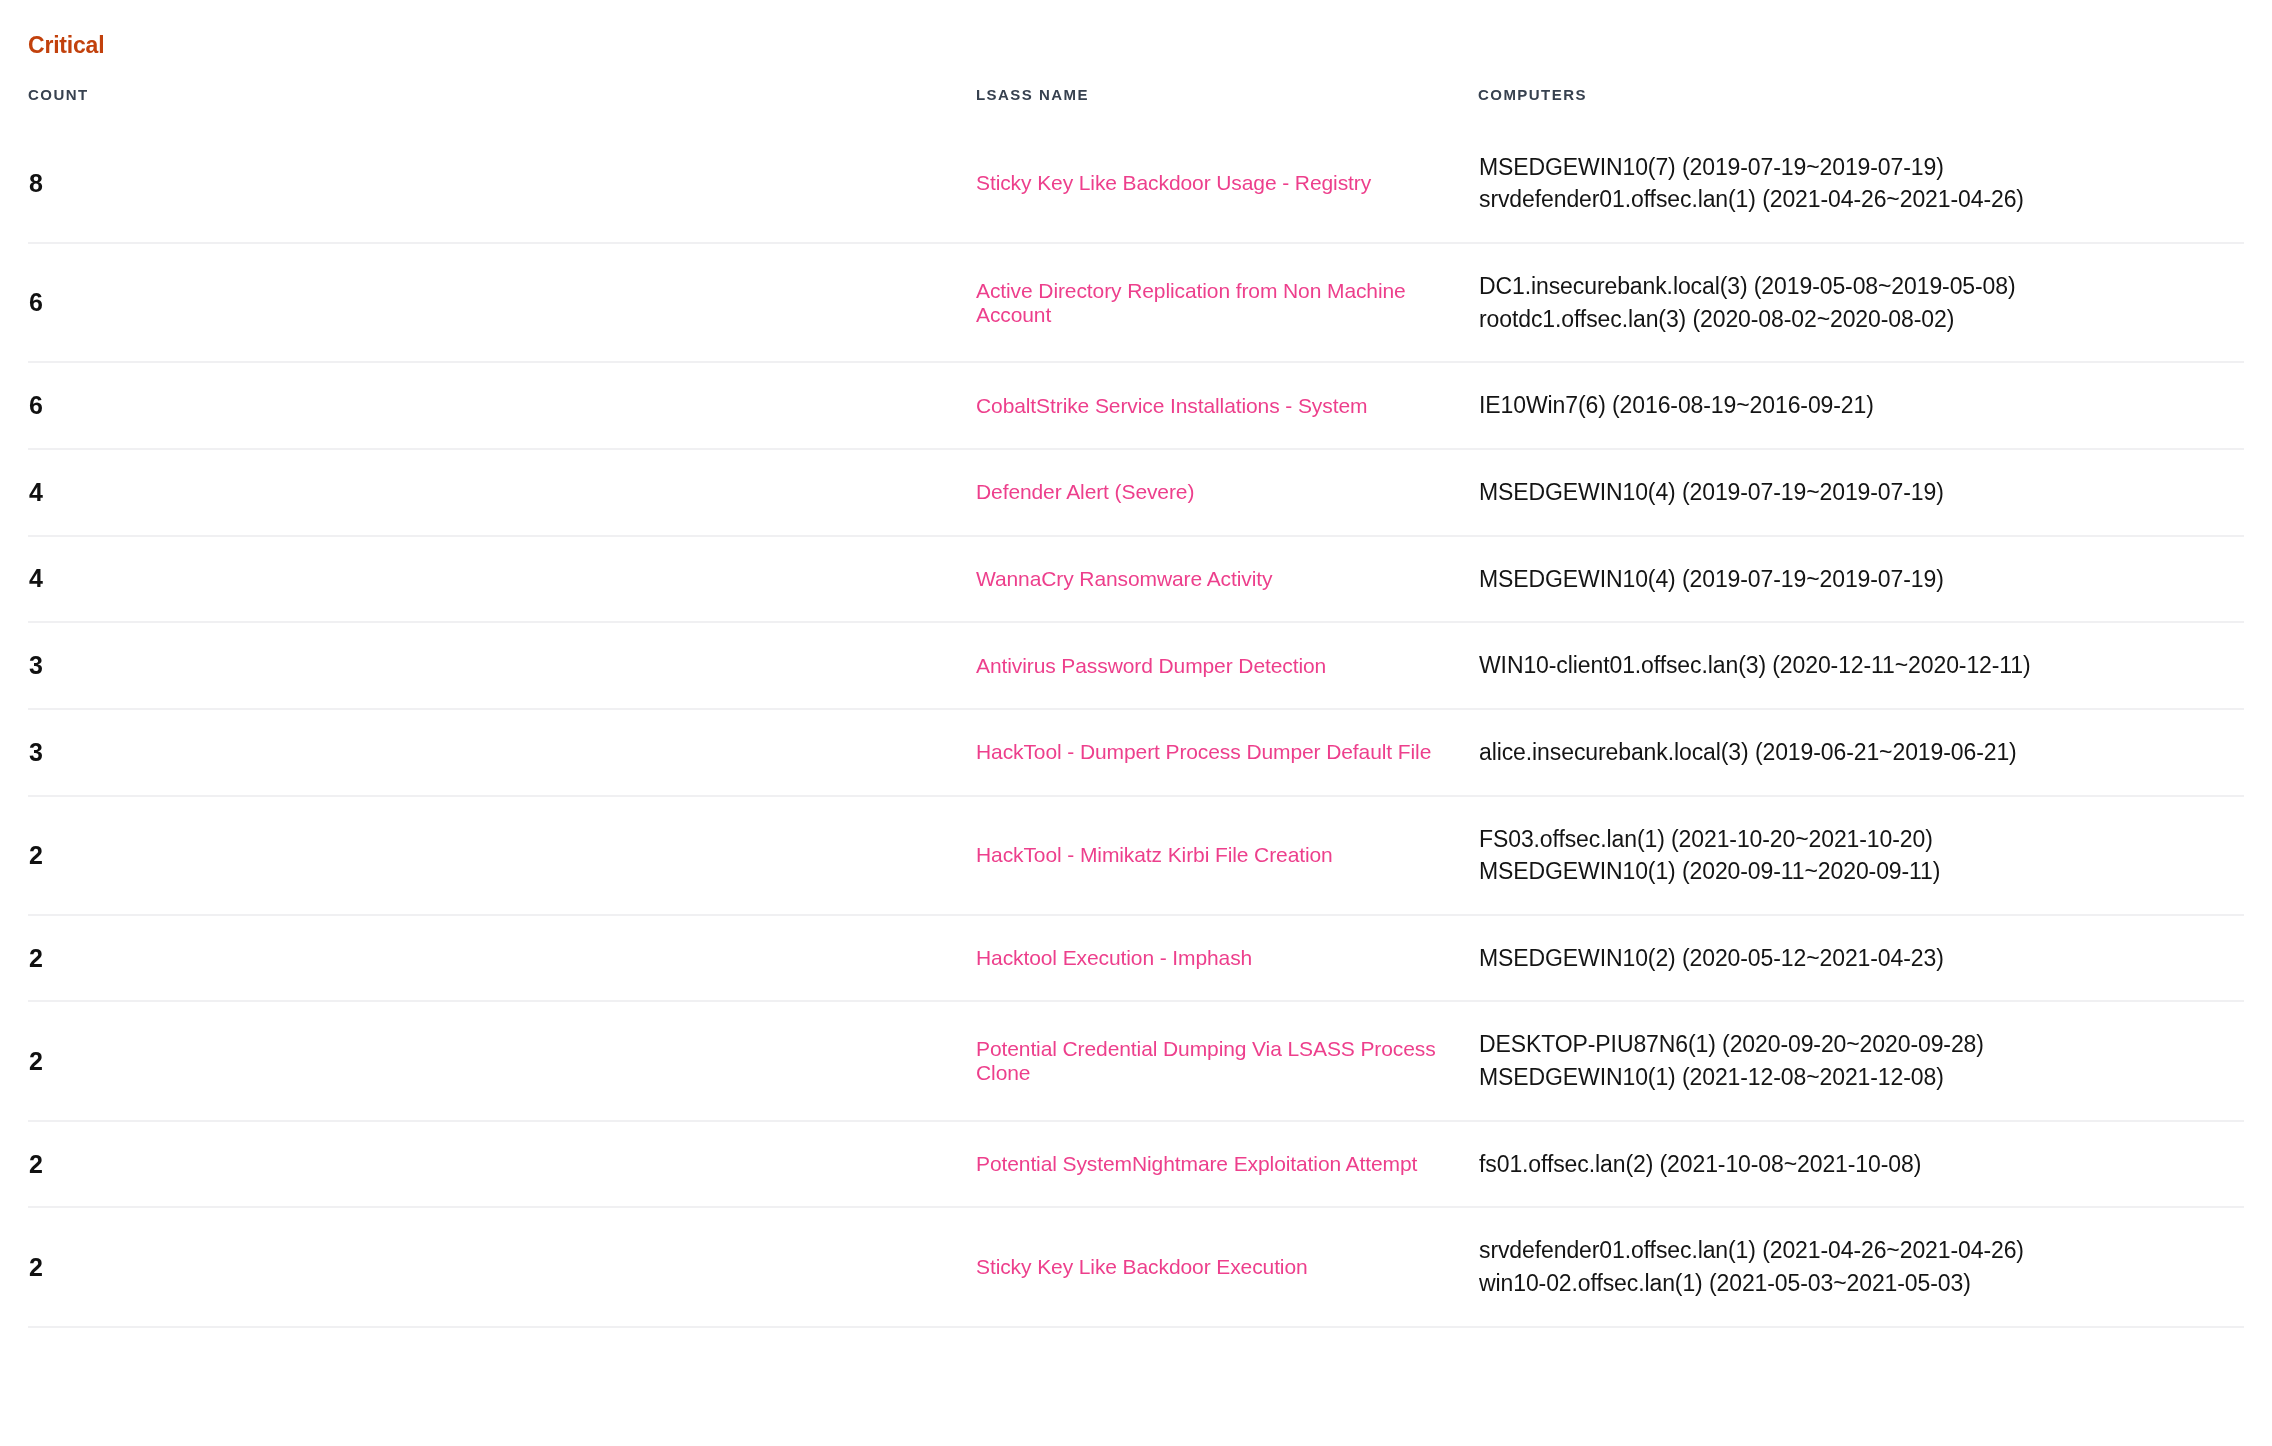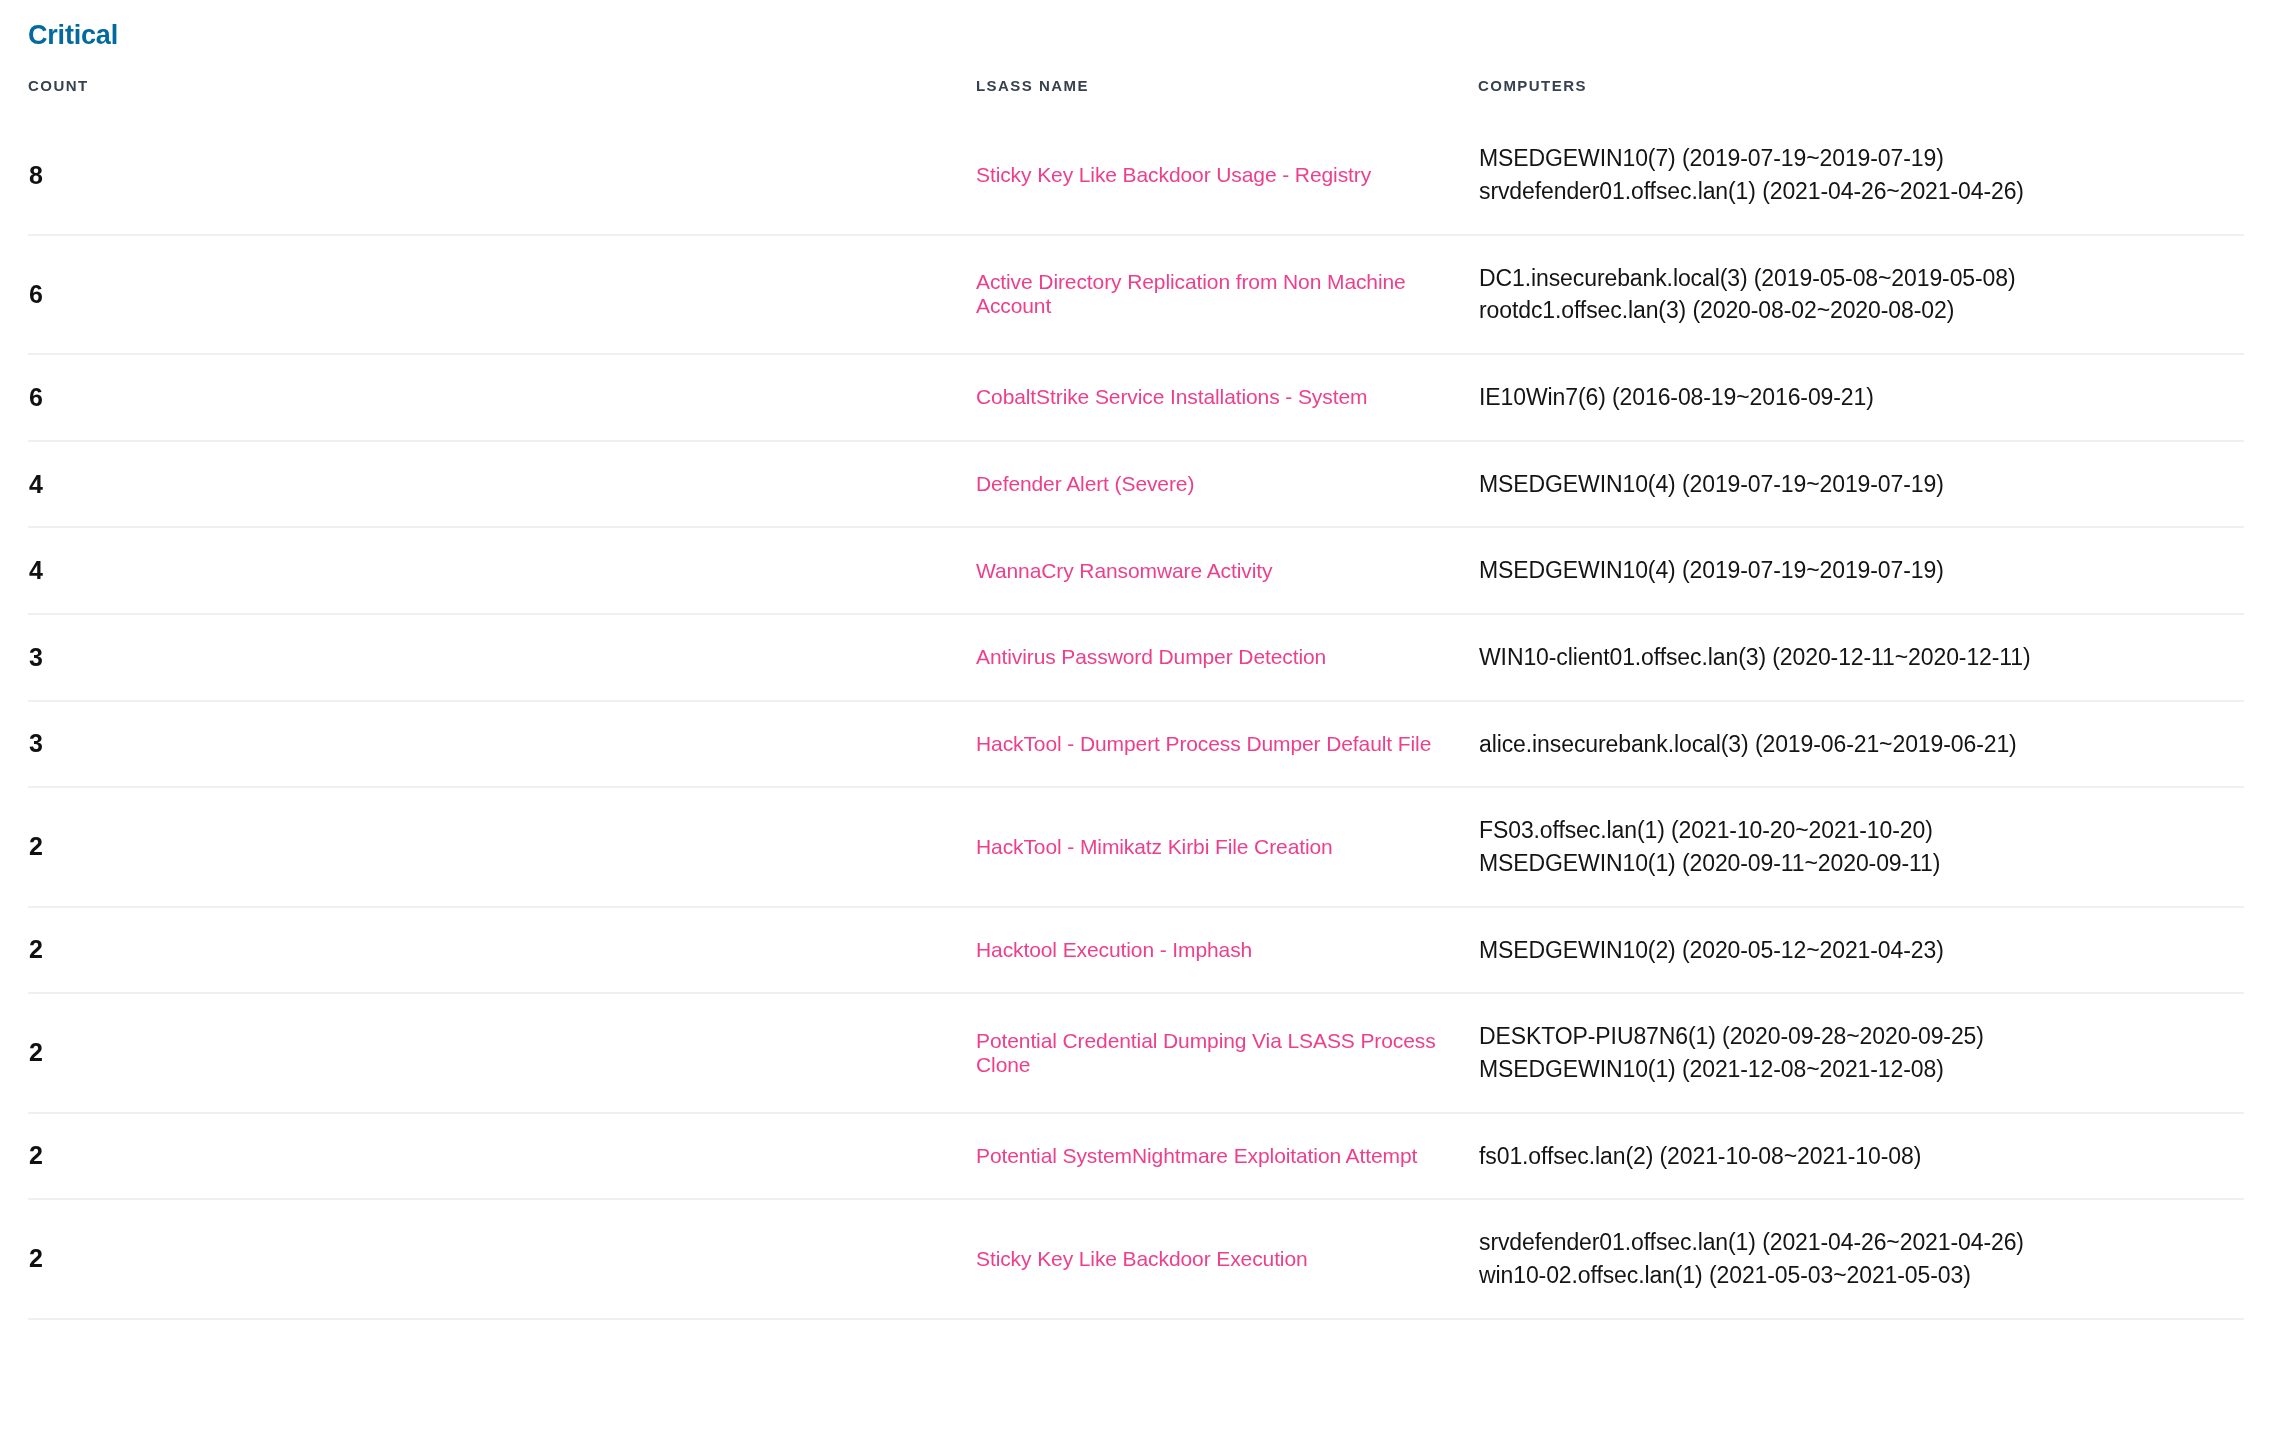--- a/index.html
+++ b/index.html
@@ -17,25 +17,25 @@
 
   .page {
     position: relative;
     width: 2272px;
     height: 1446px;
     box-sizing: border-box;
     padding: 0 28px;
   }
 
   .section-title {
-    font-size: 27px;
+    font-size: 23px;
     font-weight: bold;
-    color: #0369a1;
+    color: #c2410c;
     letter-spacing: -0.2px;
-    padding-top: 19px;
+    padding-top: 32px;
     line-height: 1.2;
   }
 
   table.alert-table {
     width: 100%;
     border-collapse: collapse;
     table-layout: fixed;
     margin-top: 26px;
   }
 
@@ -186,21 +186,21 @@
           <td class="cell-count">2</td>
           <td class="cell-rule"><a class="rule-link">Hacktool Execution - Imphash</a></td>
           <td class="cell-computers">
             <span class="computer-line">MSEDGEWIN10(2) (2020-05-12~2021-04-23)</span>
           </td>
         </tr>
         <tr>
           <td class="cell-count">2</td>
           <td class="cell-rule"><a class="rule-link">Potential Credential Dumping Via LSASS Process Clone</a></td>
           <td class="cell-computers">
-            <span class="computer-line">DESKTOP-PIU87N6(1) (2020-09-28~2020-09-25)</span>
+            <span class="computer-line">DESKTOP-PIU87N6(1) (2020-09-20~2020-09-28)</span>
             <span class="computer-line">MSEDGEWIN10(1) (2021-12-08~2021-12-08)</span>
           </td>
         </tr>
         <tr>
           <td class="cell-count">2</td>
           <td class="cell-rule"><a class="rule-link">Potential SystemNightmare Exploitation Attempt</a></td>
           <td class="cell-computers">
             <span class="computer-line">fs01.offsec.lan(2) (2021-10-08~2021-10-08)</span>
           </td>
         </tr>

